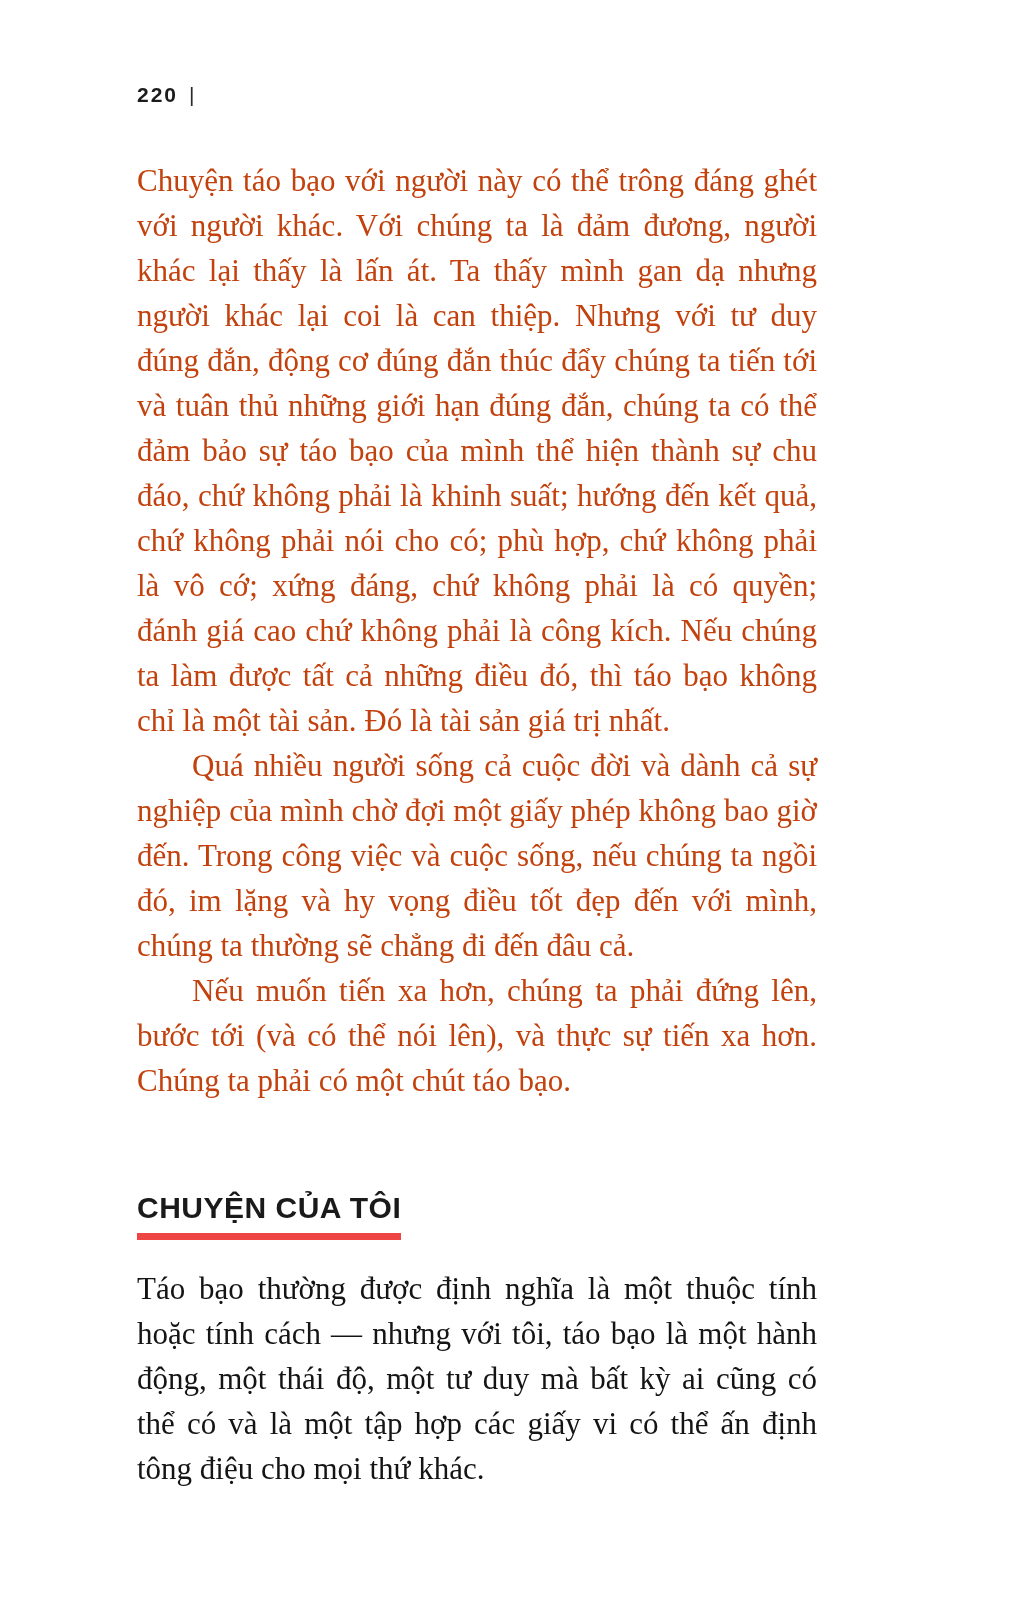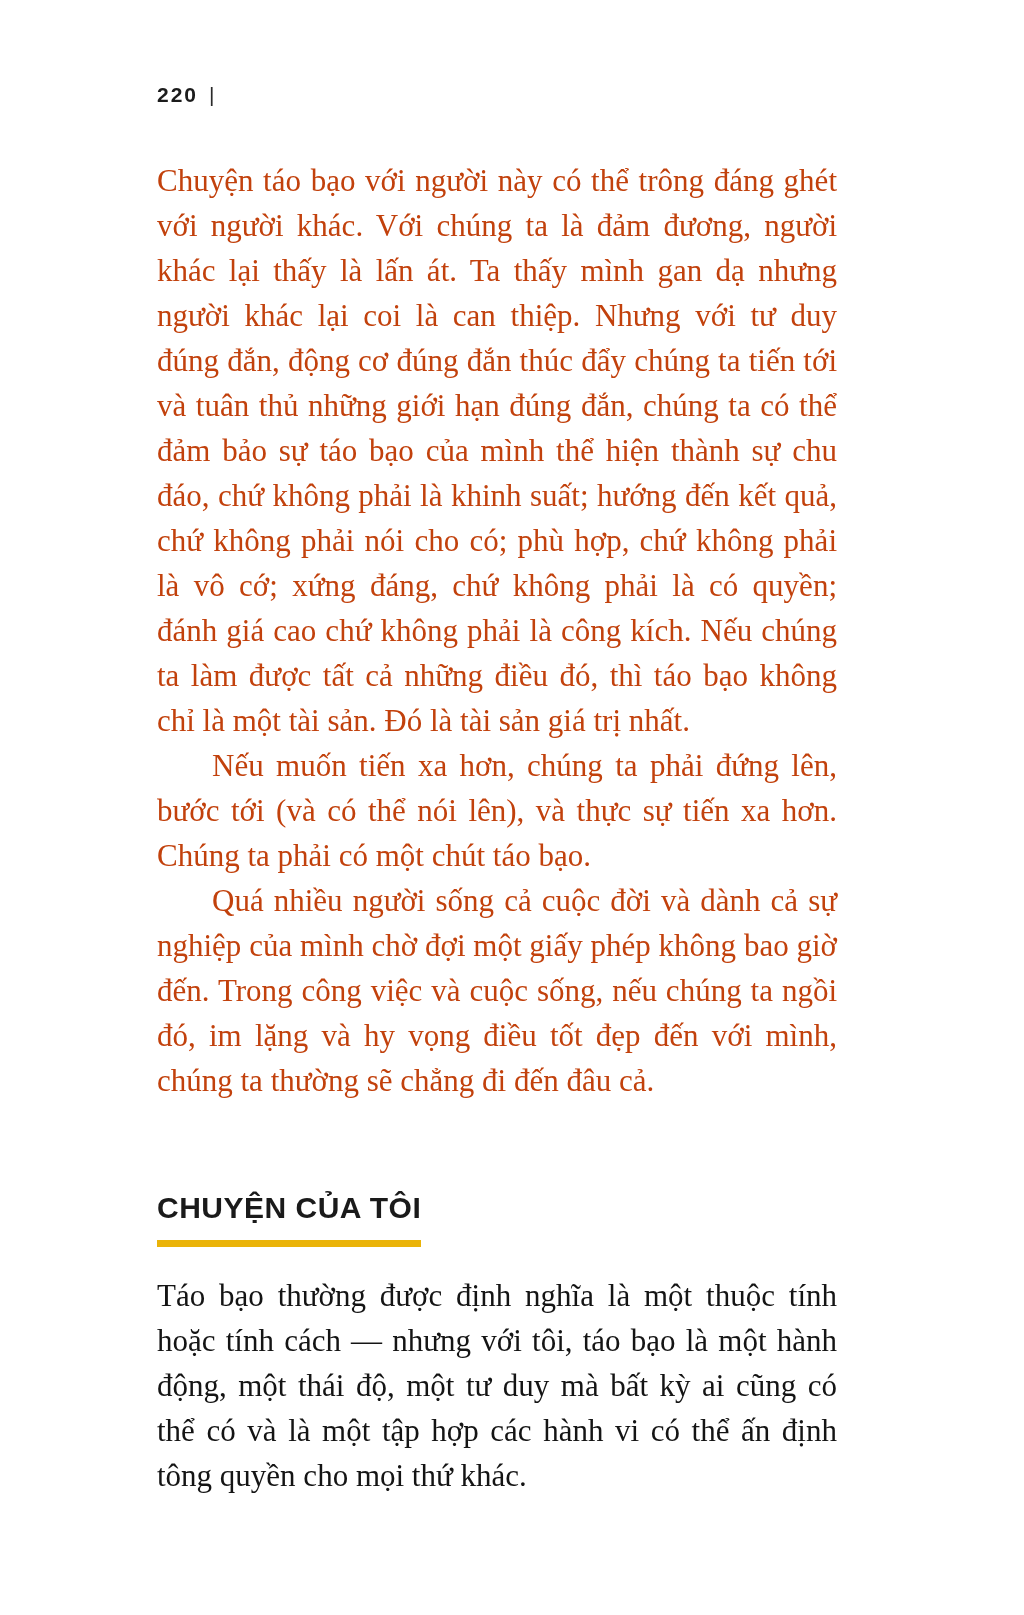--- a/index.html
+++ b/index.html
@@ -10,21 +10,20 @@
     background: #ffffff;
     font-family: "Liberation Serif", serif;
     color: #141414;
     overflow: hidden;
   }
   .page {
     width: 955px;
     height: 1615px;
     padding: 82px 138px 0 137px;
     background: #ffffff;
-    margin-left: 20px;
   }
   .running-head {
     font-family: "Liberation Sans", sans-serif;
     font-weight: 700;
     font-size: 21px;
     line-height: 26px;
     letter-spacing: 2px;
     color: #1c1c1c;
     white-space: nowrap;
     display: flex;
@@ -46,22 +45,22 @@
   .body-text p.indent { text-indent: 55px; }
   h2.section-heading {
     display: inline-block;
     margin: 86px 0 0 0;
     font-family: "Liberation Sans", sans-serif;
     font-weight: 800;
     font-size: 30px;
     line-height: 38px;
     letter-spacing: 0.5px;
     color: #1a1a1a;
-    padding-bottom: 13px;
-    border-bottom: 7px solid #eab308;
+    padding-bottom: 6px;
+    border-bottom: 7px solid #ef4444;
   }
   .section-body {
     margin-top: 26px;
     font-size: 31px;
     line-height: 45px;
     text-align: justify;
     color: #141414;
   }
   .section-body p { margin: 0; }
 </style>
@@ -70,23 +69,23 @@
 
 <div class="page">
 
   <div class="running-head">
     <span>220</span>
     <span class="sep">|</span>
   </div>
 
   <div class="body-text">
     <p>Chuyện táo bạo với người này có thể trông đáng ghét với người khác. Với chúng ta là đảm đương, người khác lại thấy là lấn át. Ta thấy mình gan dạ nhưng người khác lại coi là can thiệp. Nhưng với tư duy đúng đắn, động cơ đúng đắn thúc đẩy chúng ta tiến tới và tuân thủ những giới hạn đúng đắn, chúng ta có thể đảm bảo sự táo bạo của mình thể hiện thành sự chu đáo, chứ không phải là khinh suất; hướng đến kết quả, chứ không phải nói cho có; phù hợp, chứ không phải là vô cớ; xứng đáng, chứ không phải là có quyền; đánh giá cao chứ không phải là công kích. Nếu chúng ta làm được tất cả những điều đó, thì táo bạo không chỉ là một tài sản. Đó là tài sản giá trị nhất.</p>
+    <p class="indent">Quá nhiều người sống cả cuộc đời và dành cả sự nghiệp của mình chờ đợi một giấy phép không bao giờ đến. Trong công việc và cuộc sống, nếu chúng ta ngồi đó, im lặng và hy vọng điều tốt đẹp đến với mình, chúng ta thường sẽ chẳng đi đến đâu cả.</p>
     <p class="indent">Nếu muốn tiến xa hơn, chúng ta phải đứng lên, bước tới (và có thể nói lên), và thực sự tiến xa hơn. Chúng ta phải có một chút táo bạo.</p>
-    <p class="indent">Quá nhiều người sống cả cuộc đời và dành cả sự nghiệp của mình chờ đợi một giấy phép không bao giờ đến. Trong công việc và cuộc sống, nếu chúng ta ngồi đó, im lặng và hy vọng điều tốt đẹp đến với mình, chúng ta thường sẽ chẳng đi đến đâu cả.</p>
   </div>
 
   <h2 class="section-heading">CHUYỆN CỦA TÔI</h2>
 
   <div class="section-body">
-    <p>Táo bạo thường được định nghĩa là một thuộc tính hoặc tính cách — nhưng với tôi, táo bạo là một hành động, một thái độ, một tư duy mà bất kỳ ai cũng có thể có và là một tập hợp các hành vi có thể ấn định tông quyền cho mọi thứ khác.</p>
+    <p>Táo bạo thường được định nghĩa là một thuộc tính hoặc tính cách — nhưng với tôi, táo bạo là một hành động, một thái độ, một tư duy mà bất kỳ ai cũng có thể có và là một tập hợp các giấy vi có thể ấn định tông điệu cho mọi thứ khác.</p>
   </div>
 
 </div>
 
 </body></html>

